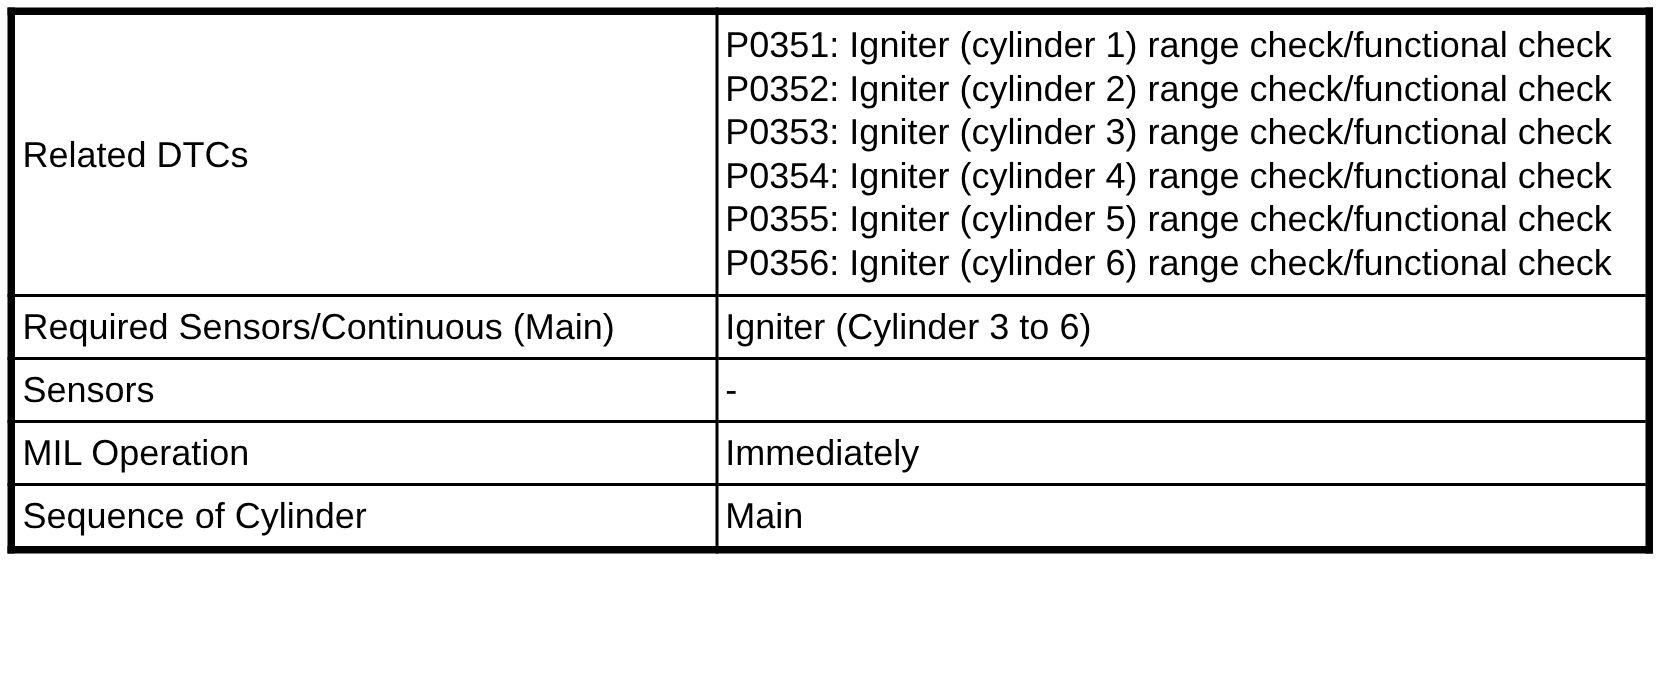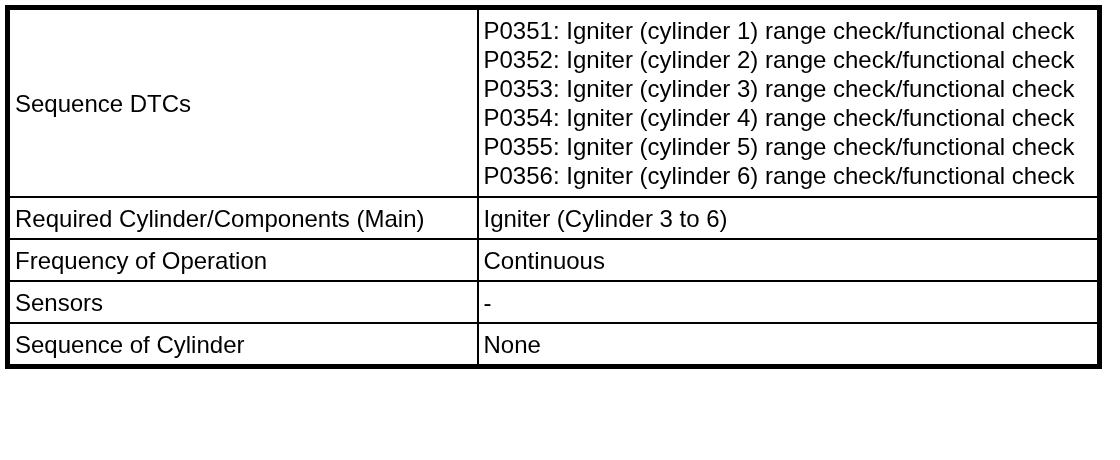--- a/index.html
+++ b/index.html
@@ -44,39 +44,39 @@
 <body>
 
 <div class="page">
   <table class="spec-table">
     <colgroup>
       <col class="label-col">
       <col class="value-col">
     </colgroup>
     <tbody>
       <tr class="row-dtcs">
-        <td class="cell-label">Sequence DTCs</td>
+        <td class="cell-label">Related DTCs</td>
         <td class="cell-value">P0351: Igniter (cylinder 1) range check/functional check
 P0352: Igniter (cylinder 2) range check/functional check
 P0353: Igniter (cylinder 3) range check/functional check
 P0354: Igniter (cylinder 4) range check/functional check
 P0355: Igniter (cylinder 5) range check/functional check
 P0356: Igniter (cylinder 6) range check/functional check</td>
       </tr>
       <tr>
-        <td class="cell-label">Required Cylinder/Components (Main)</td>
+        <td class="cell-label">Required Sensors/Continuous (Main)</td>
         <td class="cell-value">Igniter (Cylinder 3 to 6)</td>
-      </tr>
-      <tr>
-        <td class="cell-label">Frequency of Operation</td>
-        <td class="cell-value">Continuous</td>
       </tr>
       <tr>
         <td class="cell-label">Sensors</td>
         <td class="cell-value">-</td>
       </tr>
       <tr>
+        <td class="cell-label">MIL Operation</td>
+        <td class="cell-value">Immediately</td>
+      </tr>
+      <tr>
         <td class="cell-label">Sequence of Cylinder</td>
-        <td class="cell-value">None</td>
+        <td class="cell-value">Main</td>
       </tr>
     </tbody>
   </table>
 </div>
 
 </body></html>

